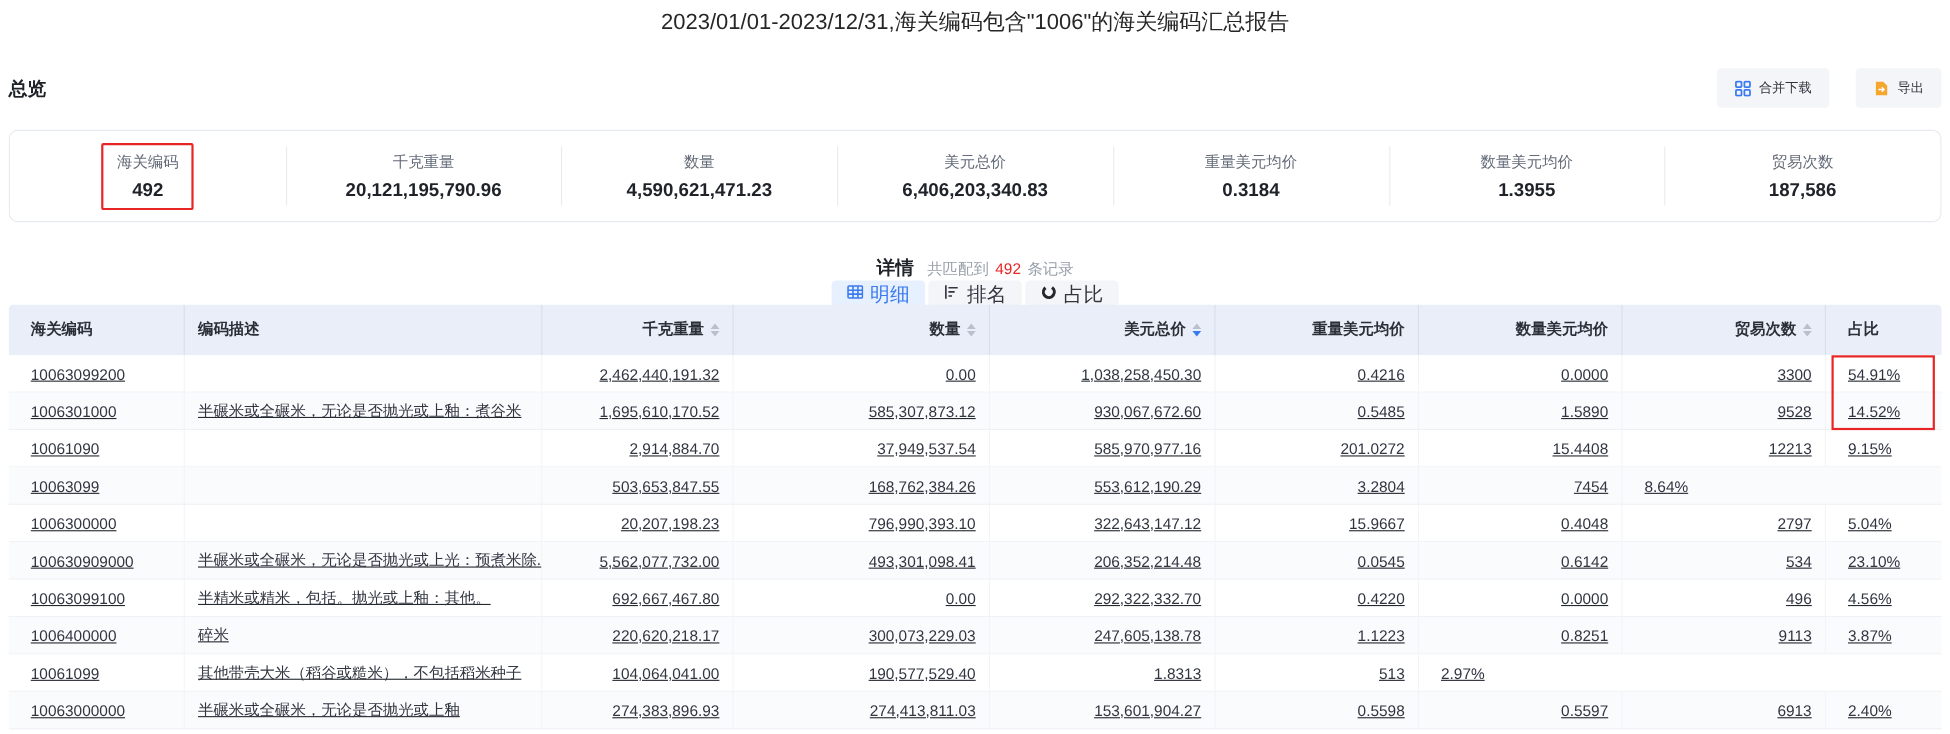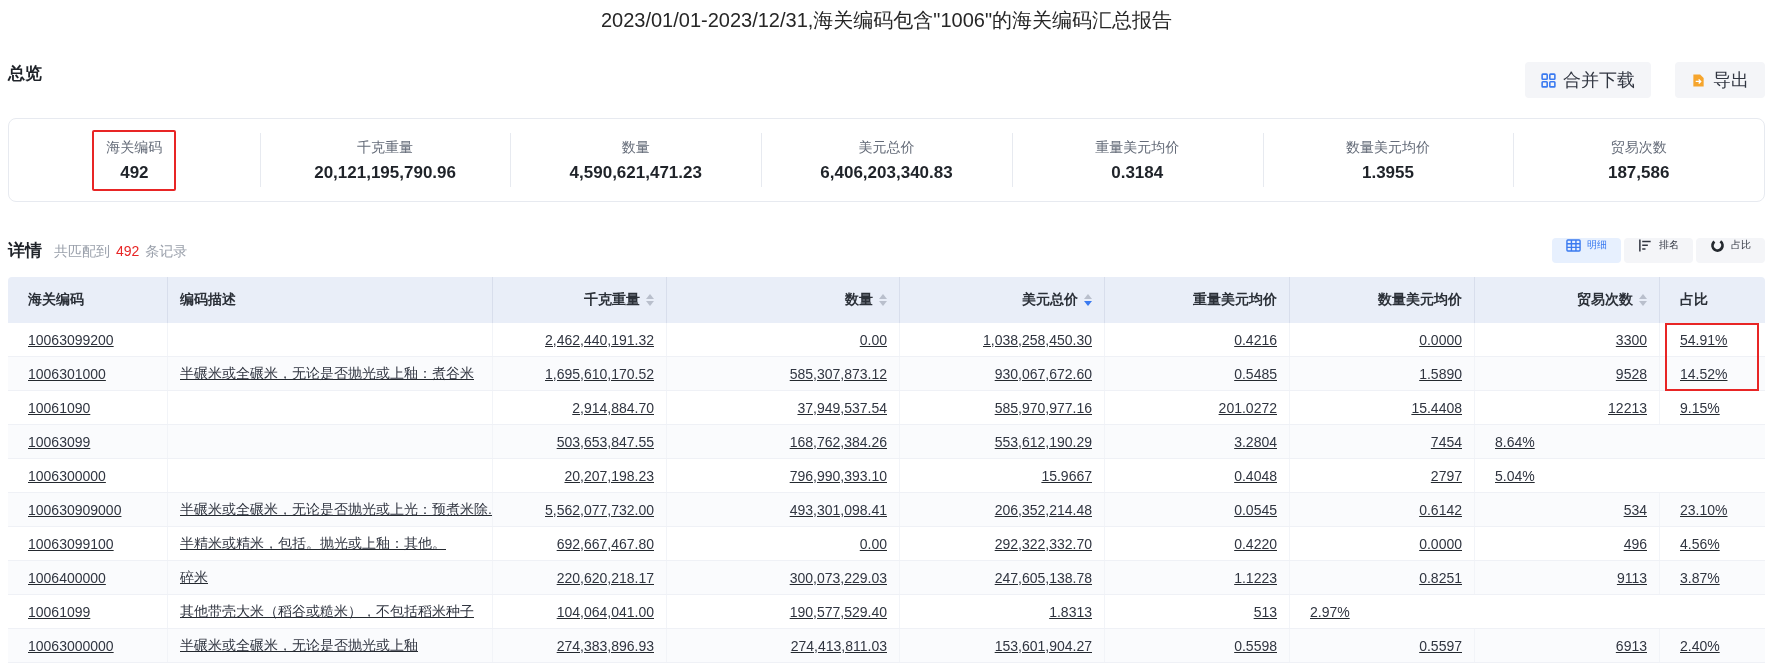--- a/index.html
+++ b/index.html
@@ -5,51 +5,51 @@
   * { box-sizing: border-box; margin: 0; padding: 0; }
   html, body { width: 1773px; height: 667px; overflow: hidden; background: #fff;
     font-family: "Liberation Sans", sans-serif; color: #24292f; }
   .page { width: 1773px; height: 667px; padding: 8px; position: relative; }
 
   
   .report-title { text-align: center; font-size: 20px; font-weight: 500; color: #262626;
     height: 24px; line-height: 24px; margin-bottom: 30px; }
 
   
-  .section-bar { display: flex; justify-content: space-between; 
+  .section-bar { display: flex; justify-content: space-between; align-items: center;
     height: 36px; margin-bottom: 20px; }
   .section-title { font-size: 17px; font-weight: 700; color: #1f2329; }
   .btn-group { display: flex; gap: 24px; }
   .btn { display: inline-flex; align-items: center; gap: 7px; height: 36px; padding: 0 16px;
-    background: #f4f5f8; border: none; border-radius: 4px; font-size: 18px; color: #303540;
+    background: #f4f5f8; border: none; border-radius: 4px; font-size: 12px; color: #303540;
     cursor: pointer; font-family: Liberation Serif, serif; }
   .btn svg { display: block; }
 
   
   .cards { display: flex; height: 84px; border: 1px solid #e7eaf0; border-radius: 8px;
     margin-bottom: 30px; align-items: stretch; }
   .card { flex: 1; position: relative; display: flex; flex-direction: column;
     align-items: center; justify-content: center; padding: 6px 0; }
   .card + .card::before { content: ""; position: absolute; left: 0; top: 14px; bottom: 14px;
     width: 1px; background: #e7eaf0; }
   .card-box { display: inline-flex; flex-direction: column; align-items: center;
     padding: 5px 12px; border: 2px solid transparent; border-radius: 2px; }
   .card.highlight .card-box { border-color: #e82525; }
   .card-label { font-size: 14px; color: #646b78; line-height: 20px; margin-bottom: 5px; }
   .card-value { font-size: 17px; font-weight: 700; color: #1f2329; line-height: 22px; }
 
   
   .details-bar { display: flex; justify-content: space-between; align-items: center;
-    height: 36px; margin-bottom: 9px; }
+    height: 36px; margin-bottom: 9px; flex-direction: column; }
   .details-left { display: flex; align-items: baseline; gap: 12px; }
   .match-text { font-size: 14px; color: #9aa0ab; }
   .match-count { color: #e82525; padding: 0 2px; }
   .tabs { display: flex; gap: 3px; }
-  .tab { display: inline-flex; gap: 6px; height: 25px; padding: 0 14px;
-    background: #f4f5f8; border: none; border-radius: 4px; font-size: 10px; color: #303540;
+  .tab { display: inline-flex; align-items: center; gap: 6px; height: 25px; padding: 0 14px;
+    background: #f4f5f8; border: none; border-radius: 4px; font-size: 18px; color: #303540;
     cursor: pointer; font-family: inherit; }
   .tab.active { background: #e7f0fe; color: #3a7af0; }
 
   
   .table { position: relative; border-radius: 4px 4px 0 0; }
   .thead, .tr { display: grid;
     grid-template-columns: 160px 325px 174px 233px 205px 185px 185px 185px 105px; }
   .thead { background: #e9eef8; height: 46px; border-radius: 4px 4px 0 0; overflow: hidden; }
   .th { display: flex; align-items: center; font-size: 14px; font-weight: 700; color: #2b3038;
     padding: 0 12px; border-right: 1px solid #d8deec; }
@@ -276,20 +276,21 @@
           <div class="td align-right col5">553,612,190.29</div>
           <div class="td align-right col7">3.2804</div>
           <div class="td align-right col8">7454</div>
           <div class="td align-left col9">8.64%</div>
         </div>
         <div class="tr">
           <div class="td align-left col1">1006300000</div>
           <div class="td align-left col2"></div>
           <div class="td align-right col3">20,207,198.23</div>
           <div class="td align-right col4">796,990,393.10</div>
+          <div class="td align-right col5">322,643,147.12</div>
           <div class="td align-right col6">15.9667</div>
           <div class="td align-right col7">0.4048</div>
           <div class="td align-right col8">2797</div>
           <div class="td align-left col9">5.04%</div>
         </div>
         <div class="tr alt">
           <div class="td align-left col1">100630909000</div>
           <div class="td align-left col2">半碾米或全碾米，无论是否抛光或上光：预煮米除...</div>
           <div class="td align-right col3">5,562,077,732.00</div>
           <div class="td align-right col4">493,301,098.41</div>

